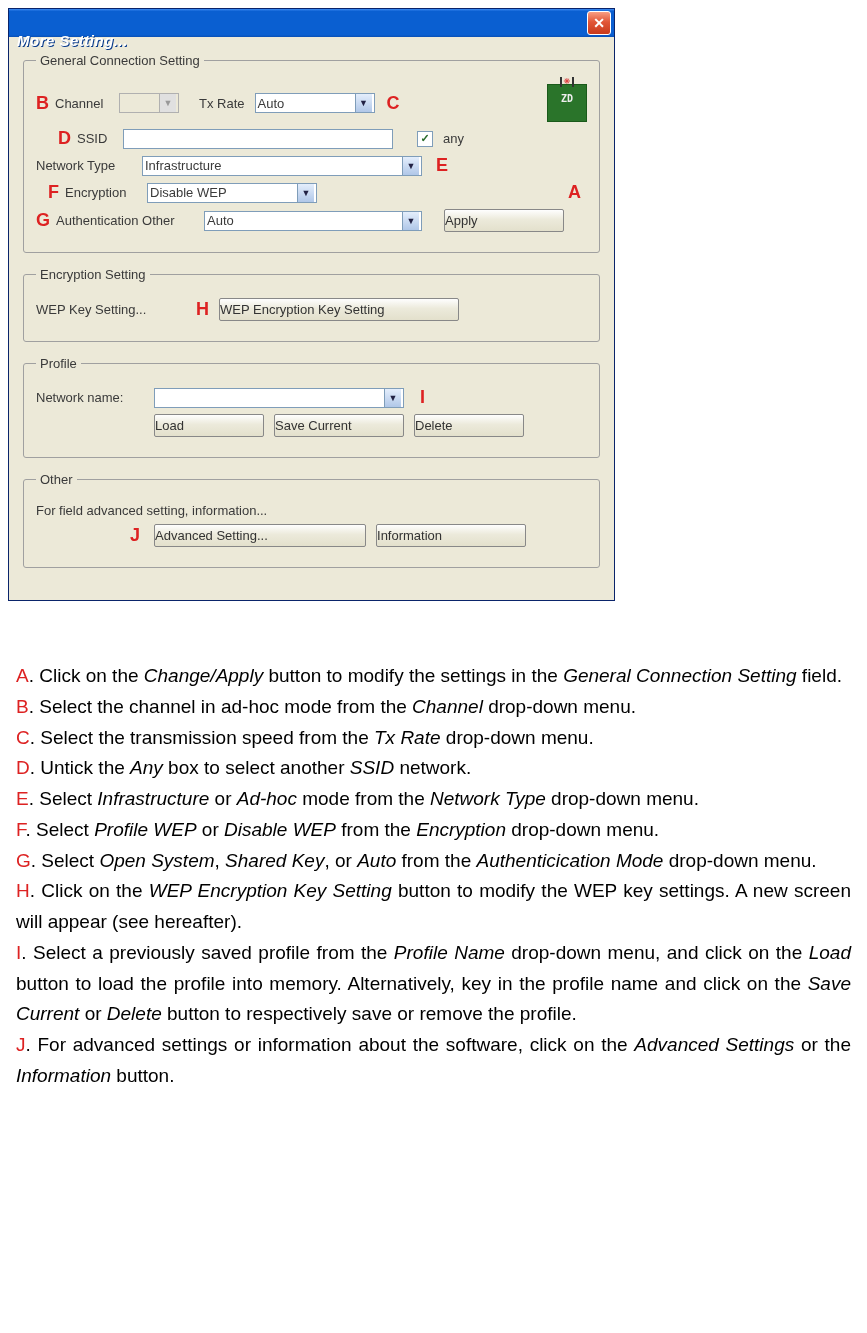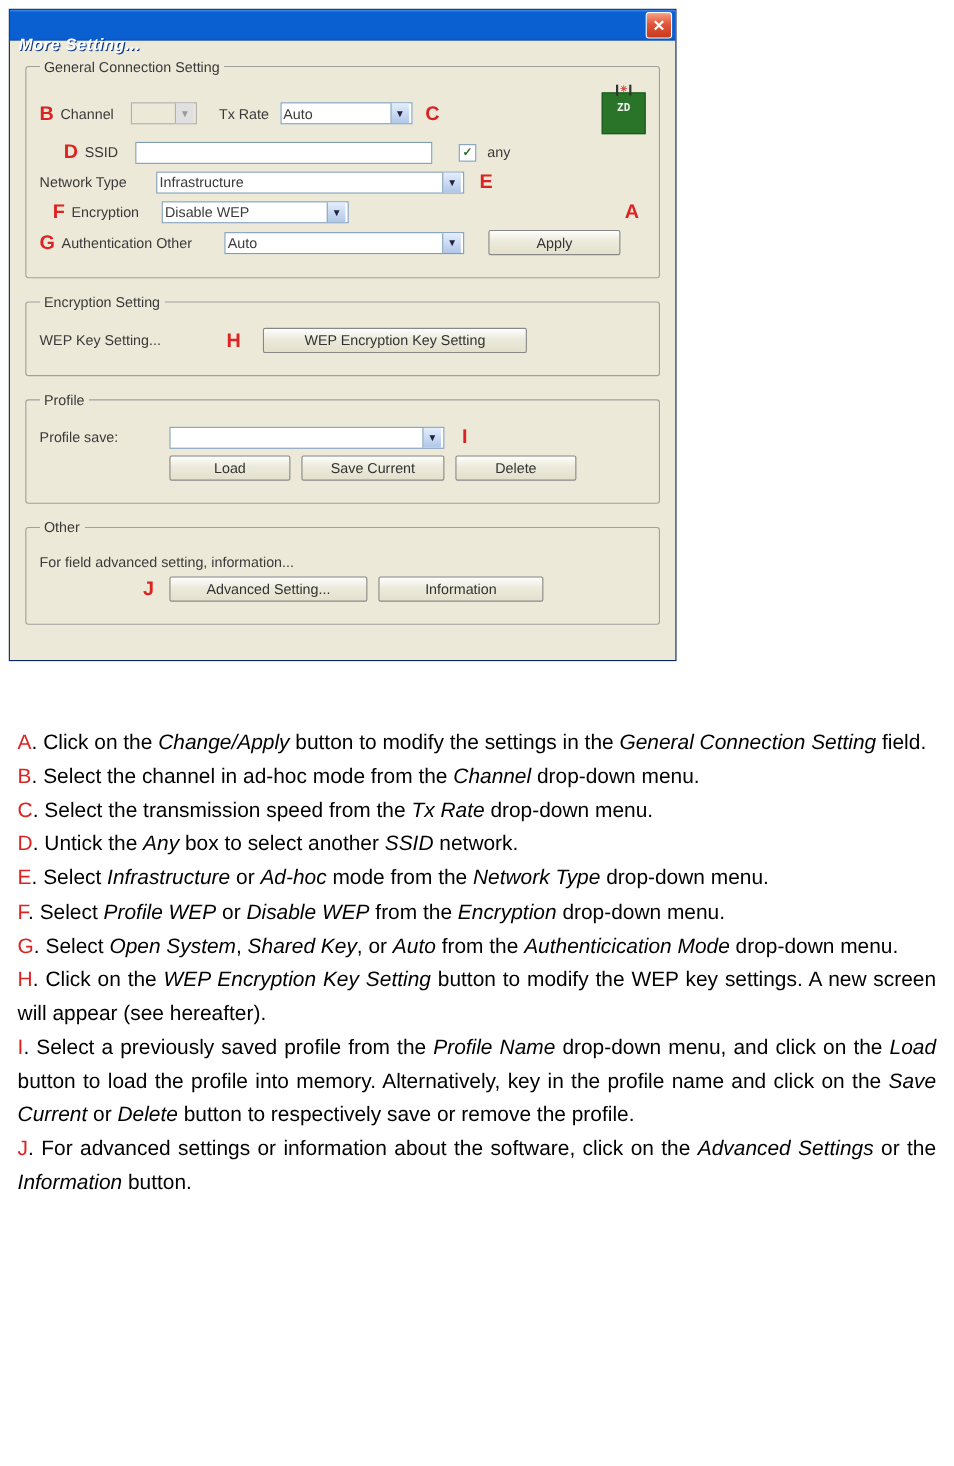--- a/index.html
+++ b/index.html
@@ -89,21 +89,20 @@
   .checkbox {
     width:14px;height:14px;border:1px solid #7f9db9;background:#fff;
     display:inline-flex;align-items:center;justify-content:center;
     font-size:11px;color:#2a6b2a;font-weight:bold;margin-right:4px;
   }
   .btn {
     border:1px solid #888;
     background: linear-gradient(to bottom,#fefefe,#eceadb 45%,#e3e0cc);
     font-family:"Tahoma",sans-serif;font-size:13px;color:#333;
     padding:3px 0;
-    text-align:center;
     border-radius:2px;
     box-sizing:border-box;
   }
   .marker {
     font-family: Arial, sans-serif;
     font-weight: bold;
     font-size: 18px;
     color: #d22;
   }
   .wifi-icon {
@@ -216,52 +215,52 @@
           <span>Auto</span>
           <span class="arrow">▼</span>
         </div>
         <span style="width:10px"></span>
         <div class="btn" style="width:120px">Apply</div>
       </div>
     </fieldset>
 
     <fieldset>
       <legend>Encryption Setting</legend>
-      <div class="row" style="gap:10px;">
+      <div class="row" style="">
         <span class="lbl" style="width:160px">WEP Key Setting...</span>
         <span class="marker">H</span>
         <div class="btn" style="width:240px;margin-left:10px">WEP Encryption Key Setting</div>
       </div>
     </fieldset>
 
     <fieldset>
       <legend>Profile</legend>
       <div class="row" style="gap:8px;">
-        <span class="lbl" style="width:110px">Profile save:</span>
+        <span class="lbl" style="width:110px">Network name:</span>
         <div class="combo" style="width:250px">
           <span></span>
           <span class="arrow">▼</span>
         </div>
         <span class="marker" style="margin-left:8px">I</span>
       </div>
       <div class="row" style="gap:10px;justify-content:flex-start;padding-left:118px;">
         <div class="btn" style="width:110px">Load</div>
         <div class="btn" style="width:130px">Save Current</div>
         <div class="btn" style="width:110px">Delete</div>
       </div>
     </fieldset>
 
     <fieldset>
       <legend>Other</legend>
       <div class="row">
         <span class="lbl">For field advanced setting, information...</span>
       </div>
       <div class="row" style="gap:10px;justify-content:flex-start;padding-left:118px;">
         <span class="marker" style="margin-left:-24px;margin-right:4px">J</span>
-        <div class="btn" style="width:180px">Advanced Setting...</div>
+        <div class="btn" style="width:212px">Advanced Setting...</div>
         <div class="btn" style="width:150px">Information</div>
       </div>
     </fieldset>
   </div>
 </div>
 
 <div class="instructions">
   <p><span class="letter">A</span><span>. Click on the <em>Change/Apply</em> button to modify the settings in the <em>General Connection Setting</em> field.</span></p>
   <p><span class="letter">B</span><span>. Select the channel in ad-hoc mode from the <em>Channel</em> drop-down menu.</span></p>
   <p><span class="letter">C</span><span>. Select the transmission speed from the <em>Tx Rate</em> drop-down menu.</span></p>

